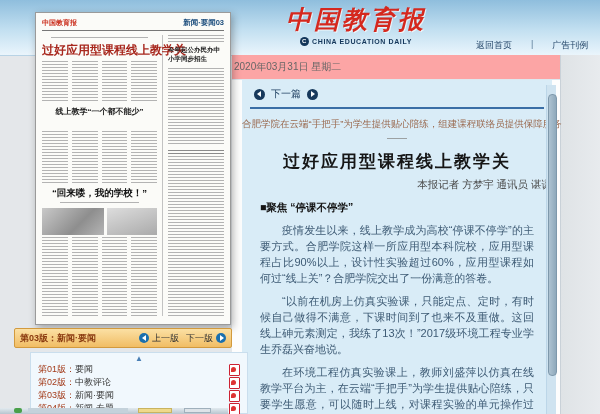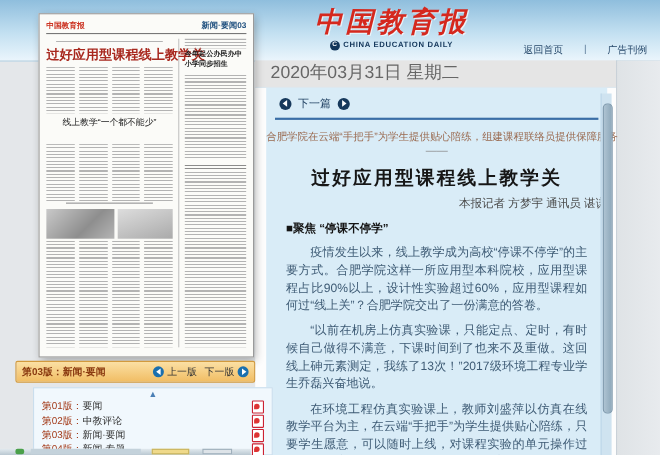--- a/index.html
+++ b/index.html
@@ -23,22 +23,22 @@
     font-size:9px;color:#27496b}
   .hdr-links .lnk{cursor:pointer}
   .hdr-sep{color:#5a7a98}
 
   
   .rightmargin{position:absolute;left:560px;top:55px;width:40px;height:359px;
     background:linear-gradient(90deg,#dfe3e6,#e8ebee);border-left:1px solid #c9d1d8;z-index:1}
 
   
   .content{position:absolute;left:232px;top:55px;width:328px;height:359px;background:#fdfdfd;z-index:2}
-  .daterow{height:24px;line-height:24px;padding-left:14px;font-size:16px;color:#666;
-    border-bottom:1px solid #dde8ef;background:#e5e5e5}
+  .daterow{height:24px;line-height:24px;padding-left:2px;font-size:10px;color:#666;
+    border-bottom:1px solid #dde8ef;background:#fca5a5}
   .panel{position:absolute;left:10px;top:25px;width:310px;bottom:0;background:#d9ecf7}
   .navrow{display:flex;align-items:center;gap:6px;padding:7px 0 5px 12px}
   .circbtn{width:11px;height:11px;border-radius:50%;background:#17395c;display:flex;
     align-items:center;justify-content:center;cursor:pointer;flex:0 0 auto}
   .tri-l{width:0;height:0;border-right:4px solid #fff;border-top:3px solid transparent;border-bottom:3px solid transparent;margin-right:1px}
   .tri-r{width:0;height:0;border-left:4px solid #fff;border-top:3px solid transparent;border-bottom:3px solid transparent;margin-left:1px}
   .navlabel{font-size:10px;color:#1b3c5e;cursor:pointer}
   .hr{height:2px;background:#3a6ea6;margin:1px 8px 0 8px}
   .kicker{margin-top:9px;text-align:center;font-size:9.5px;color:#9a6a50;white-space:nowrap}
   .dash{text-align:center;color:#8a8a8a;font-size:10px;line-height:8px;margin:3px 0 0}
@@ -65,21 +65,21 @@
   .p-body{display:flex;gap:5px;margin-top:4px;height:calc(100% - 20px);overflow:hidden}
   .p-left{flex:1;border-right:1px solid #c2c2c2;padding-right:5px;display:flex;flex-direction:column;min-width:0}
   .p-right{width:56px;display:flex;flex-direction:column}
   .tx{background:repeating-linear-gradient(180deg,#b3b3b3 0,#b3b3b3 1px,transparent 1px,transparent 3px)}
   .txd{background:repeating-linear-gradient(180deg,#8b8b8b 0,#8b8b8b 1px,transparent 1px,transparent 3px)}
   .cols{display:flex;gap:4px}
   .cols>div{flex:1}
   .p-kickerline{height:3px;width:84%;margin:2px auto 2px}
   .p-headline{font-family:"Liberation Serif",serif;font-size:12px;font-weight:bold;
     color:#a8281e;text-align:center;line-height:1.15;margin:2px 0 3px;white-space:nowrap}
-  .p-h2{font-size:8px;font-weight:normal;color:#222;text-align:center;margin:3px 0 14px;white-space:nowrap}
+  .p-h2{font-size:8px;font-weight:bold;color:#222;text-align:center;margin:3px 0 14px;white-space:nowrap}
   .p-h3{font-size:9.5px;font-weight:bold;color:#111;text-align:center;margin:4px 0 1px;white-space:nowrap}
   .p-sub{height:2px;width:68%;margin:1px auto 2px}
   .p-photos{display:flex;gap:3px;margin:2px 0}
   .ph1{width:62px;height:27px;background:linear-gradient(135deg,#c9c9c9,#8e8e8e 60%,#b5b5b5)}
   .ph2{flex:1;height:27px;background:linear-gradient(160deg,#ddd,#aaa)}
   .p-rh{font-size:6.5px;font-weight:bold;color:#222;line-height:1.35;margin:2px 0}
   .grow{flex:1}
 
   
   .edbar{position:absolute;left:14px;top:328px;width:218px;height:20px;z-index:3;
@@ -178,20 +178,21 @@
         <div class="tx"></div>
         <div class="tx"></div>
       </div>
       <div class="p-h2">线上教学“一个都不能少”</div>
       <div class="cols" style="height:52px">
         <div class="tx"></div>
         <div class="tx"></div>
         <div class="tx"></div>
         <div class="tx"></div>
       </div>
+      <div class="p-h3">“回来喽，我的学校！”</div>
       <div class="p-sub tx"></div>
       <div class="p-photos">
         <div class="ph1"></div>
         <div class="ph2"></div>
       </div>
       <div class="cols grow">
         <div class="tx"></div>
         <div class="tx"></div>
         <div class="tx"></div>
         <div class="tx"></div>

